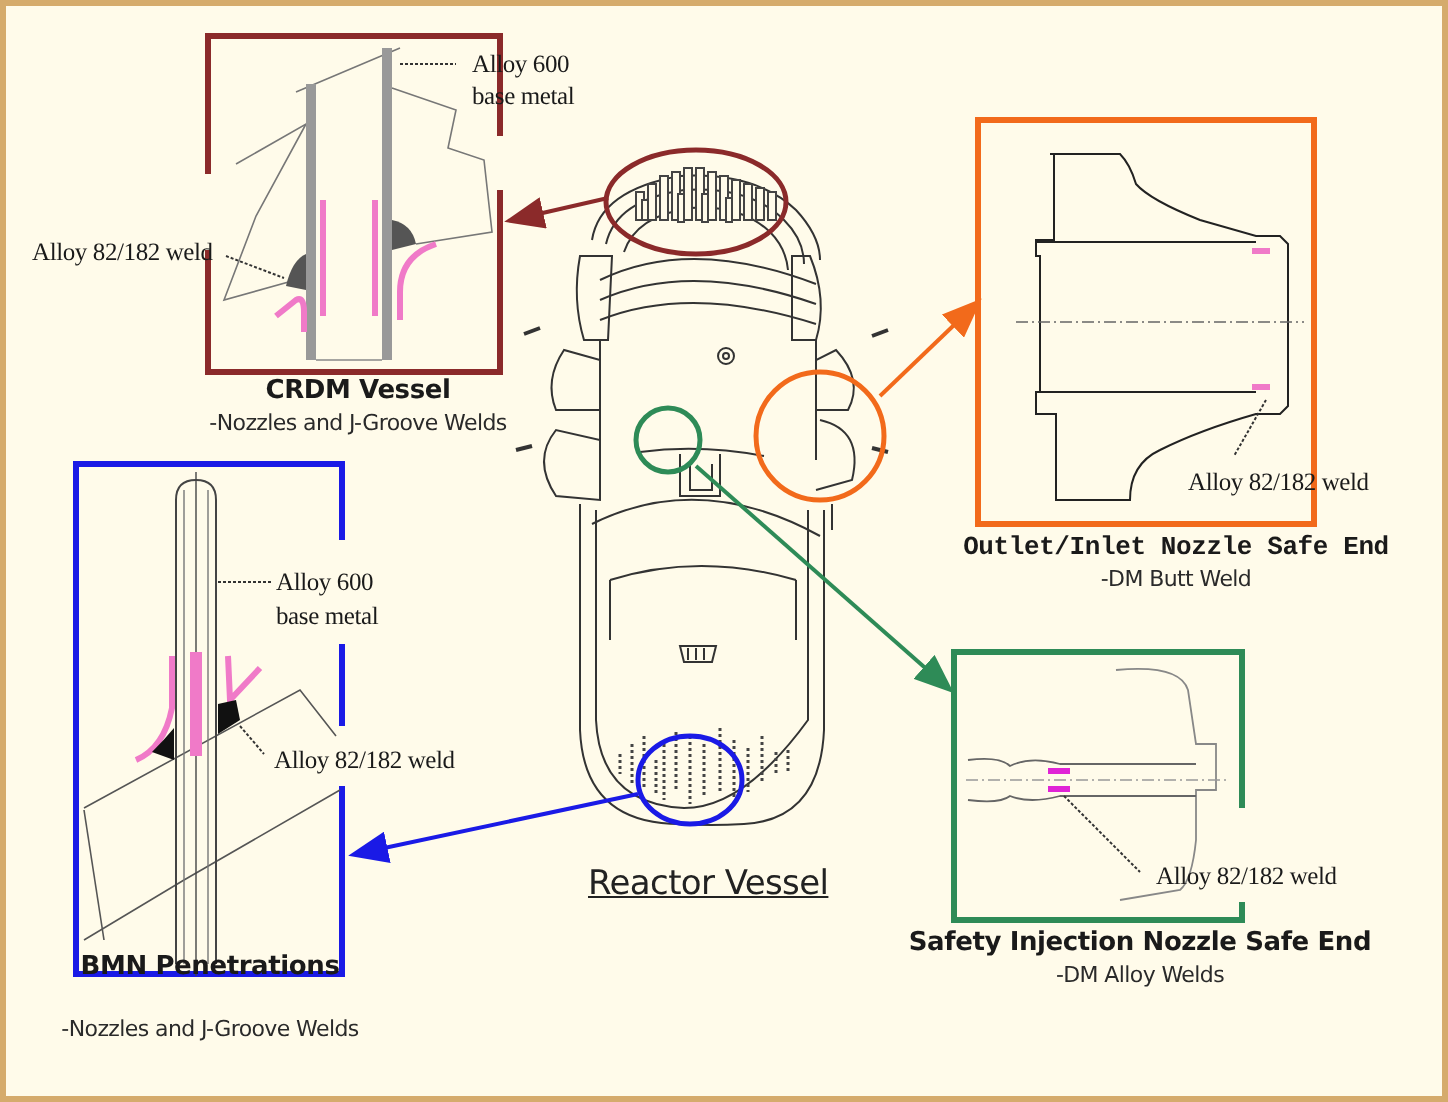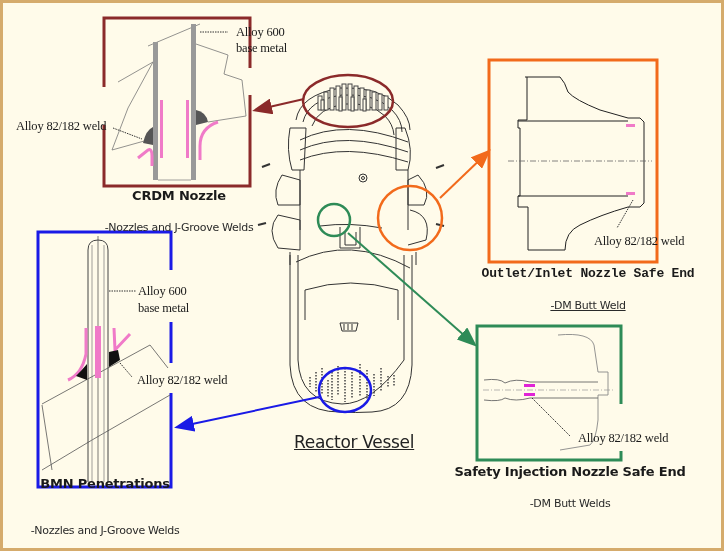--- a/index.html
+++ b/index.html
@@ -1,21 +1,21 @@
 <!DOCTYPE html>
 <html><head>
 <meta charset="utf-8">
 <style>
   html, body { margin: 0; padding: 0; }
   body { width: 724px; height: 551px; position: relative; overflow: hidden; background: #fffbea; font-family: "DejaVu Sans", sans-serif; }
   .frame { position: absolute; left: 0; top: 0; width: 718px; height: 545px; border: 3px solid #d5ab6c; background: #fffbea; }
   svg.main { position: absolute; left: 0; top: 0; }
   .lbl { position: absolute; font-family: Liberation Serif, serif; font-size: 12.5px; color: #1a1a1a; white-space: nowrap; line-height: 16px; letter-spacing: -0.2px; }
   .title { position: absolute; font-family: "DejaVu Sans", sans-serif; font-weight: bold; font-size: 13px; color: #1a1a1a; white-space: nowrap; text-align: center; letter-spacing: -0.2px; }
-  .sub { position: absolute; font-family: "DejaVu Sans", sans-serif; font-size: 11px; color: #2a2a2a; white-space: nowrap; text-align: center; letter-spacing: -0.3px; margin-top: 16px; }
+  .sub { position: absolute; font-family: "DejaVu Sans", sans-serif; font-size: 11px; color: #2a2a2a; white-space: nowrap; text-align: center; letter-spacing: -0.3px; }
   .big { position: absolute; font-family: "DejaVu Sans", sans-serif; font-size: 17px; color: #222; white-space: nowrap; letter-spacing: -0.3px; text-decoration: underline; }
 </style>
 </head>
 <body>
 
 <div class="frame"></div>
 
 <svg class="main" width="724" height="551" viewBox="0 0 724 551">
   <defs>
     <marker id="ah-red" markerWidth="10" markerHeight="8" refX="8" refY="4" orient="auto">
@@ -185,30 +185,30 @@
     <path d="M483,390 L615,390" stroke="#999" stroke-width="0.7" stroke-dasharray="6 2 1 2"></path>
     <rect x="524" y="384" width="11" height="3" fill="#e024d6"></rect>
     <rect x="524" y="393" width="11" height="3" fill="#e024d6"></rect>
     <path d="M532,398 L570,436" stroke="#333" stroke-width="1" stroke-dasharray="1.5 1"></path>
   </g>
 </svg>
 
 <div class="lbl" style="left:236px;top:24px;">Alloy 600</div>
 <div class="lbl" style="left:236px;top:40px;">base metal</div>
 <div class="lbl" style="left:16px;top:118px;">Alloy 82/182 weld</div>
-<div class="title" style="left:104px;width:150px;top:188px;">CRDM Nozzle</div>
+<div class="title" style="left:104px;width:150px;top:188px;">CRDM Vessel</div>
 <div class="sub" style="left:96px;width:166px;top:205px;">-Nozzles and J-Groove Welds</div>
 
 <div class="lbl" style="left:594px;top:233px;">Alloy 82/182 weld</div>
 <div class="title" style="left:468px;width:240px;top:266px;font-family:Liberation Mono, monospace;">Outlet/Inlet Nozzle Safe End</div>
-<div class="sub" style="left:468px;width:240px;top:283px;text-decoration:underline;">-DM Butt Weld</div>
+<div class="sub" style="left:468px;width:240px;top:283px;">-DM Butt Weld</div>
 
 <div class="lbl" style="left:138px;top:283px;">Alloy 600</div>
 <div class="lbl" style="left:138px;top:300px;">base metal</div>
 <div class="lbl" style="left:137px;top:372px;">Alloy 82/182 weld</div>
 <div class="title" style="left:20px;width:170px;top:476px;text-align:center;">BMN Penetrations</div>
 <div class="sub" style="left:16px;width:178px;top:508px;">-Nozzles and J-Groove Welds</div>
 
 <div class="lbl" style="left:578px;top:430px;">Alloy 82/182 weld</div>
 <div class="title" style="left:440px;width:260px;top:464px;text-align:center;">Safety Injection Nozzle Safe End</div>
-<div class="sub" style="left:440px;width:260px;top:481px;">-DM Butt Welds</div>
+<div class="sub" style="left:440px;width:260px;top:481px;">-DM Alloy Welds</div>
 
 <div class="big" style="left:294px;top:432px;">Reactor Vessel</div>
 
 </body></html>

